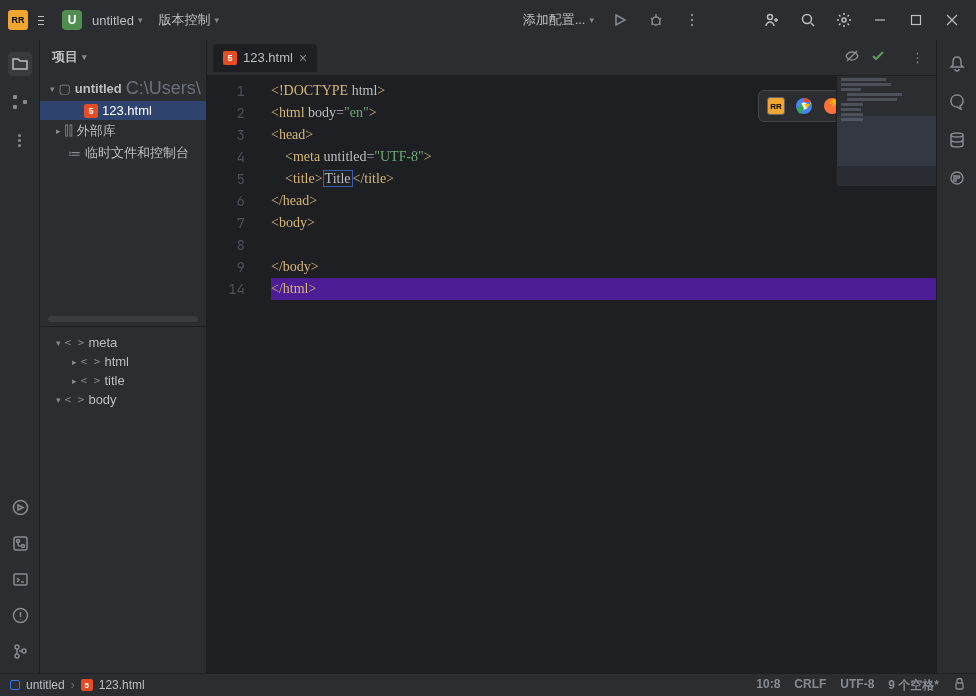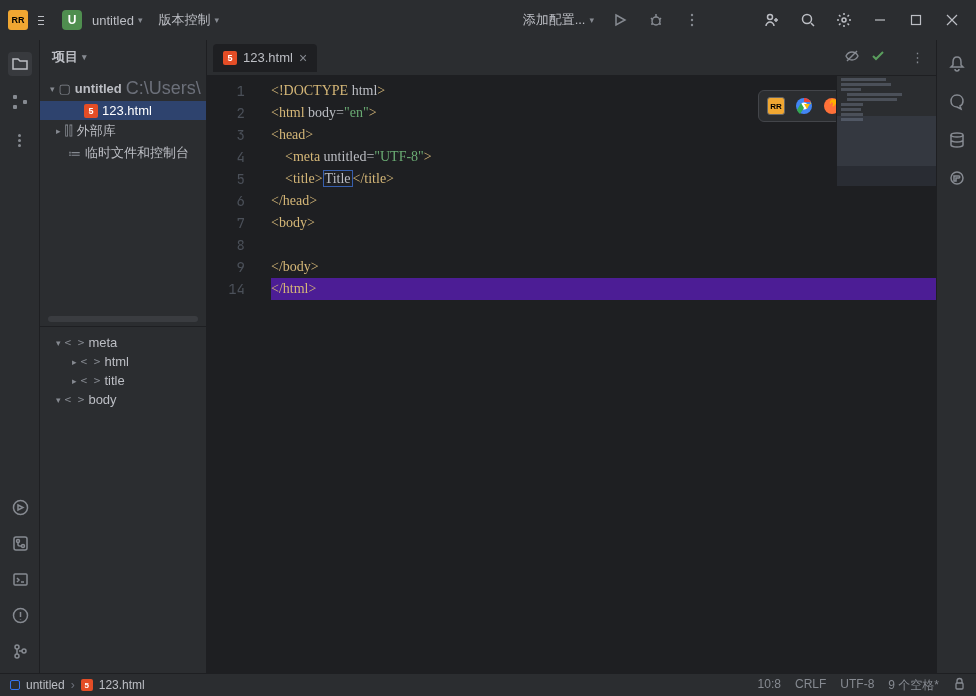--- a/index.html
+++ b/index.html
@@ -55,21 +55,21 @@
 .inspections { position:absolute; top:8px; right:50px; display:flex; gap:10px; align-items:center; }
 .minimap { position:absolute; top:36px; right:0; width:100px; height:90px; background:#2b2d30; border-left:1px solid #1e1f22; }
 .minimap-row { height:3px; margin:2px 0 2px 4px; background:#4b5059; }
 .minimap-hl { position:absolute; left:0; right:0; height:70px; top:40px; background:rgba(120,140,180,0.12); }
 .rightbar { width:40px; background:#2b2d30; border-left:1px solid #1e1f22; display:flex; flex-direction:column; align-items:center; padding-top:12px; gap:14px; }
 .rightbar .icon { width:24px; height:24px; display:flex; align-items:center; justify-content:center; cursor:pointer; color:#868a91; }
 .rightbar .icon svg { width:18px; height:18px; }
 .statusbar { height:23px; background:#2b2d30; border-top:1px solid #1e1f22; display:flex; align-items:center; padding:0 10px; font-size:12px; gap:8px; }
 .sb-left { display:flex; align-items:center; gap:6px; }
 .sb-right { margin-left:auto; display:flex; gap:14px; color:#868a91; }
-.sb-right span { cursor:pointer; }
+.sb-right span { cursor:pointer;font-weight:bold; }
 .sq-icon { width:10px;height:10px;border:1.5px solid #3574f0;border-radius:2px; }
 .crumb-sep { color:#6c707a; }
 .left-bottom { position:absolute; left:0; bottom:23px; width:40px; display:flex; flex-direction:column; align-items:center; gap:12px; padding-bottom:10px; }
 .lb-icon { width:24px; height:24px; display:flex; align-items:center; justify-content:center; cursor:pointer; color:#868a91; }
 .lb-icon svg { width:17px; height:17px; }
 .scrollhint { height:6px; background:#3a3c40; margin:0 8px; border-radius:3px; }
 </style>
 </head>
 <body>
 

